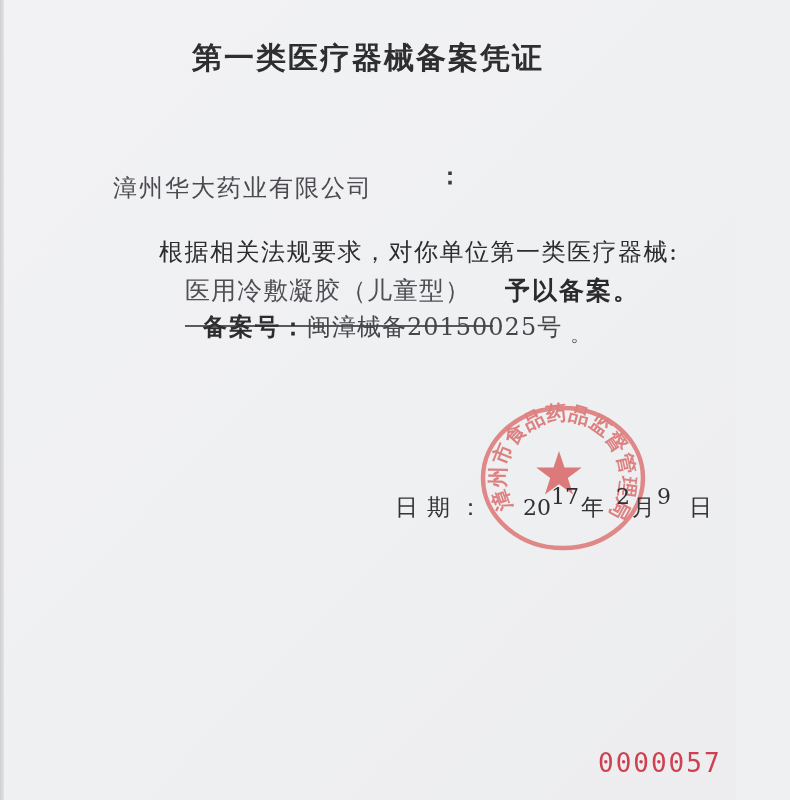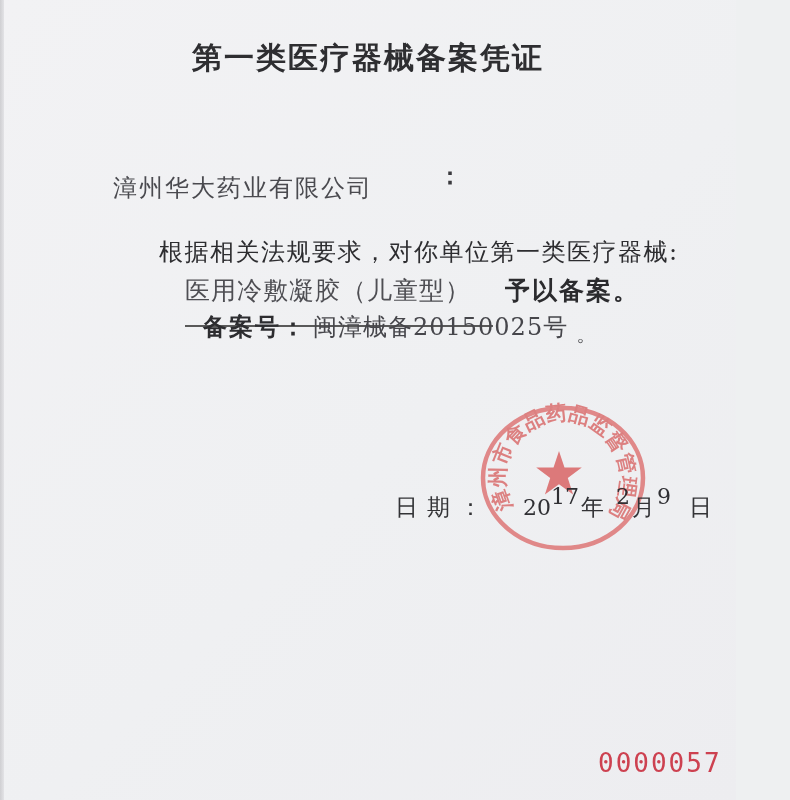--- a/index.html
+++ b/index.html
@@ -78,21 +78,20 @@
   }
   .record-label {
     font-weight: bold;
     color: #2d2d30;
     letter-spacing: 2px;
     margin-left: 36px;
   }
   .record-number {
     color: #46464b;
     letter-spacing: 1px;
-    margin-left: 6px;
   }
   .record-period {
     color: #3c3c40;
     font-size: 20px;
     vertical-align: -6px;
     margin-left: 8px;
   }
   .stamp {
     position: absolute;
     left: 473px; top: 398px;

